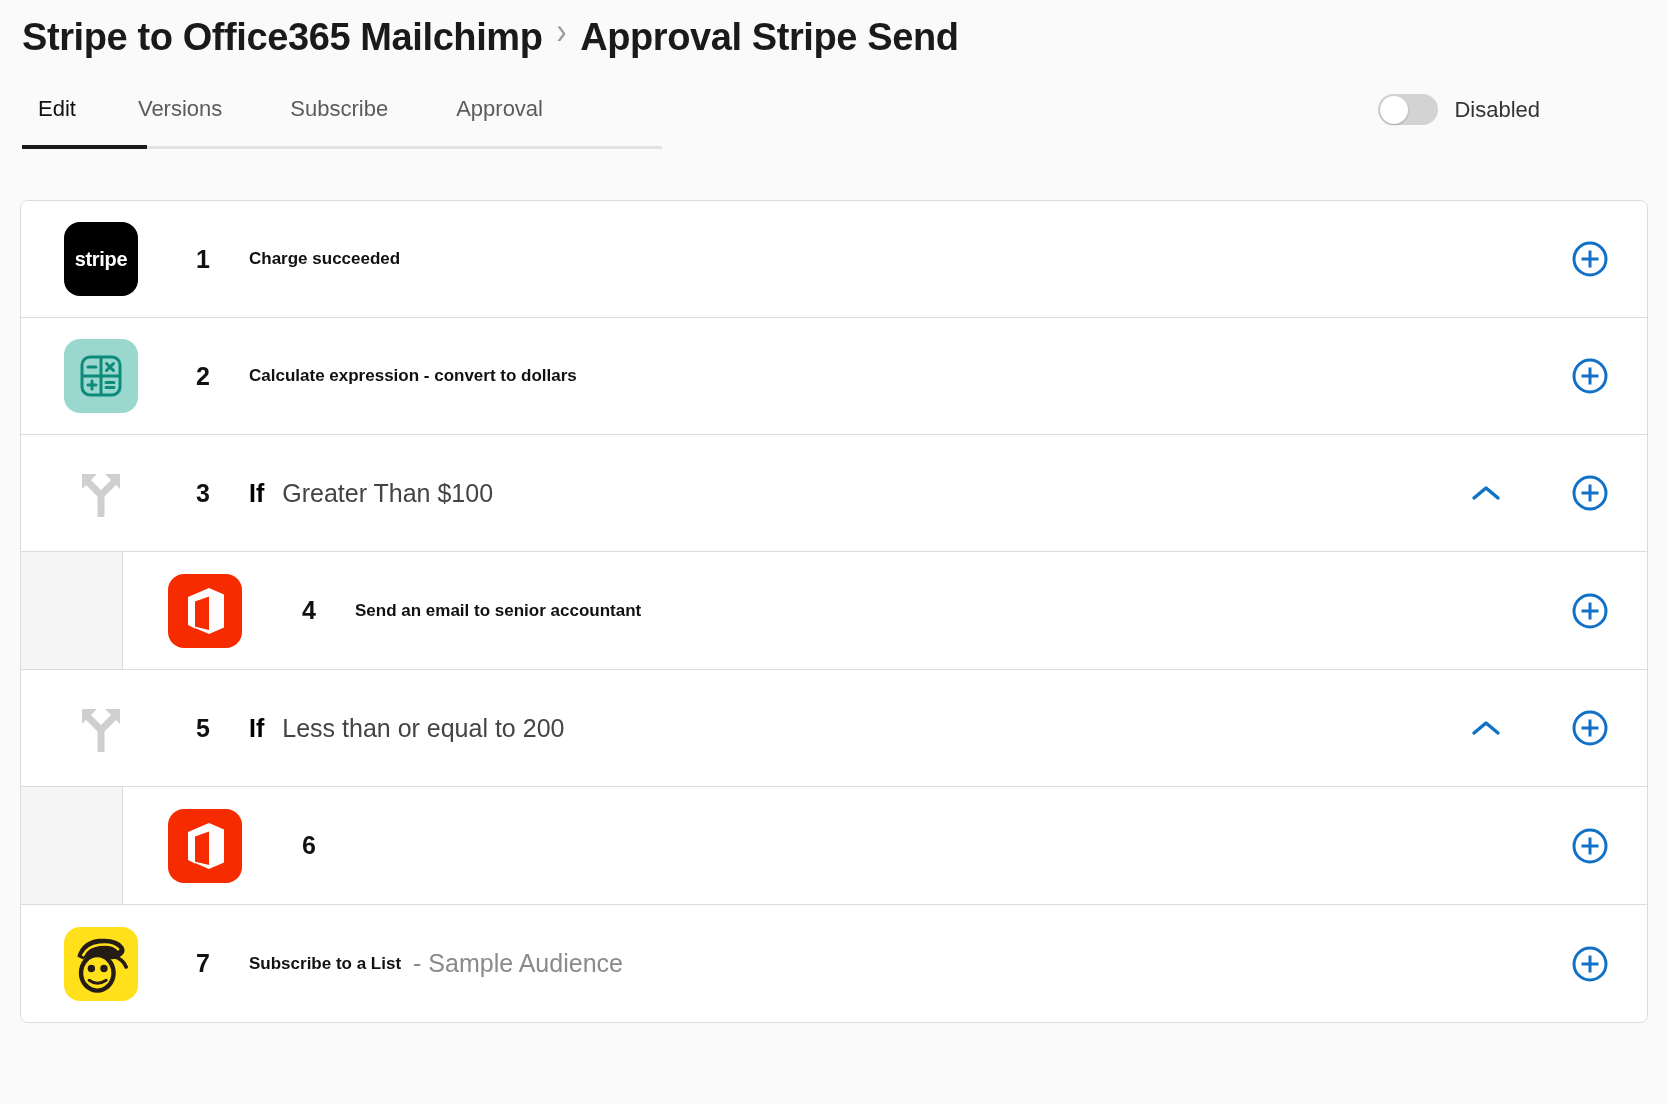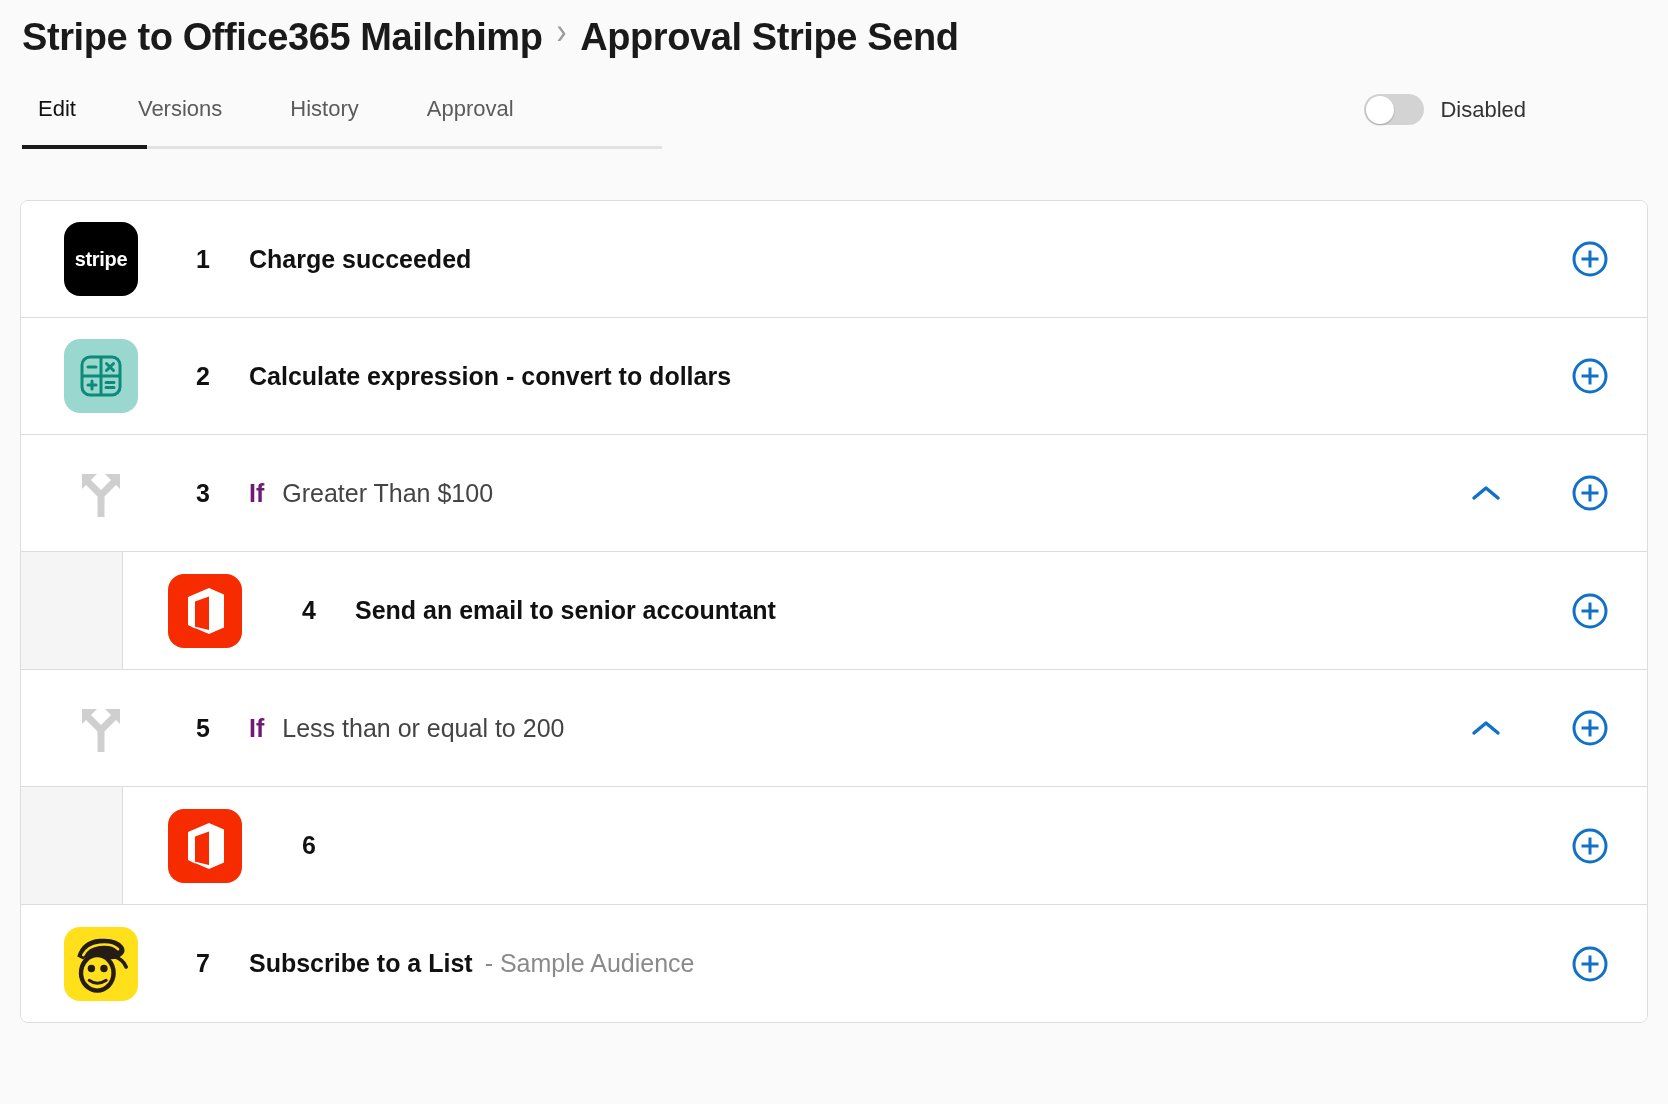--- a/index.html
+++ b/index.html
@@ -73,21 +73,21 @@
     left: 0;
     top: 49px;
     width: 125px;
     height: 4px;
     background: #1a1a1a;
   }
 
   
   .toggle-area {
     position: absolute;
-    right: 142px;
+    right: 128px;
     top: 94px;
     display: flex;
     align-items: center;
     gap: 16px;
   }
   .toggle {
     width: 60px;
     height: 31px;
     border-radius: 16px;
     background: #d3d3d3;
@@ -156,37 +156,37 @@
   .num {
     font-size: 25px;
     font-weight: bold;
     color: #111;
     width: 44px;
     flex: none;
     text-align: center;
   }
 
   .label {
-    font-size: 25px;
+    font-size: 17px;
     font-weight: bold;
     color: #111;
     margin-left: 24px;
     white-space: nowrap;
   }
   .label-sub {
     font-size: 25px;
     font-weight: normal;
     color: #8a8a8a;
     margin-left: 12px;
     white-space: nowrap;
   }
   .if-kw {
     font-size: 25px;
     font-weight: bold;
-    color: #701a75;
+    color: #000000;
     margin-left: 24px;
   }
   .if-cond {
     font-size: 25px;
     font-weight: normal;
     color: #444;
     margin-left: 18px;
     white-space: nowrap;
   }
 
@@ -257,21 +257,21 @@
 
   <div class="tabbar-wrap">
     <div class="tabs">
       <div class="tab active">
         <span>Edit</span>
       </div>
       <div class="tab">
         <span>Versions</span>
       </div>
       <div class="tab">
-        <span>History</span>
+        <span>Subscribe</span>
       </div>
       <div class="tab">
         <span>Approval</span>
       </div>
     </div>
     <div class="tabs-underline"></div>
     <div class="tab-active-underline"></div>
   </div>
 </div>
 

